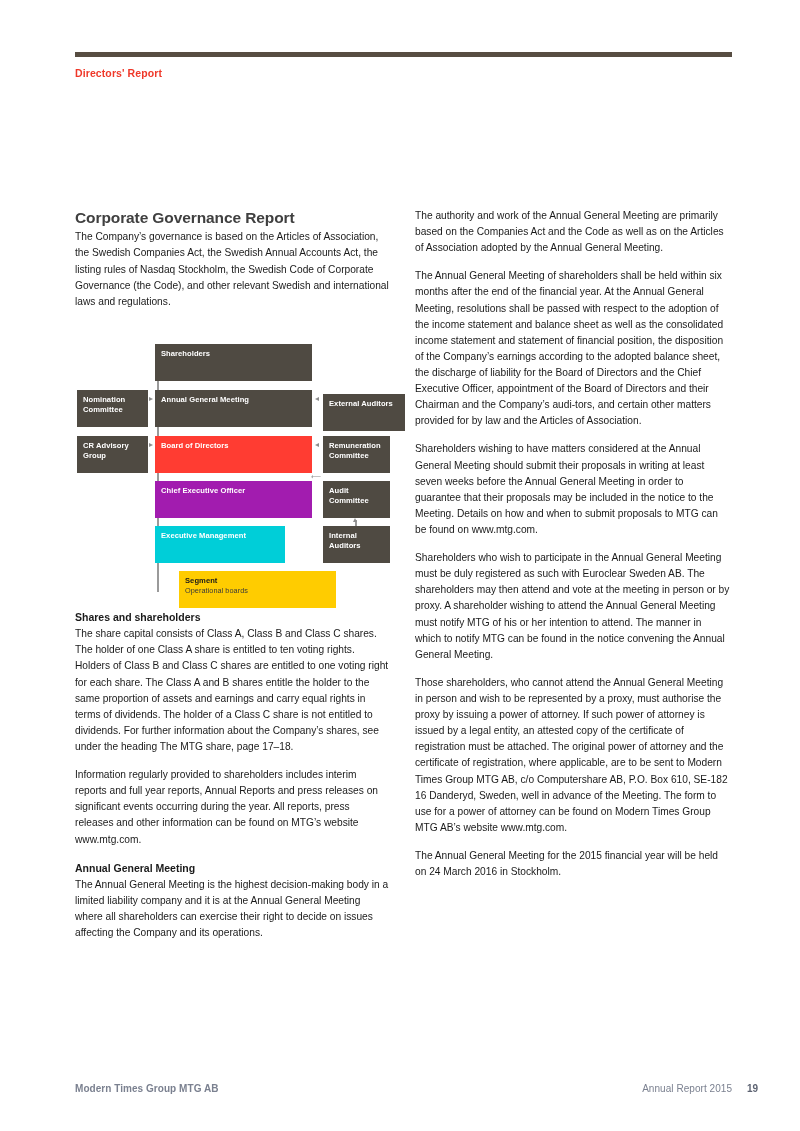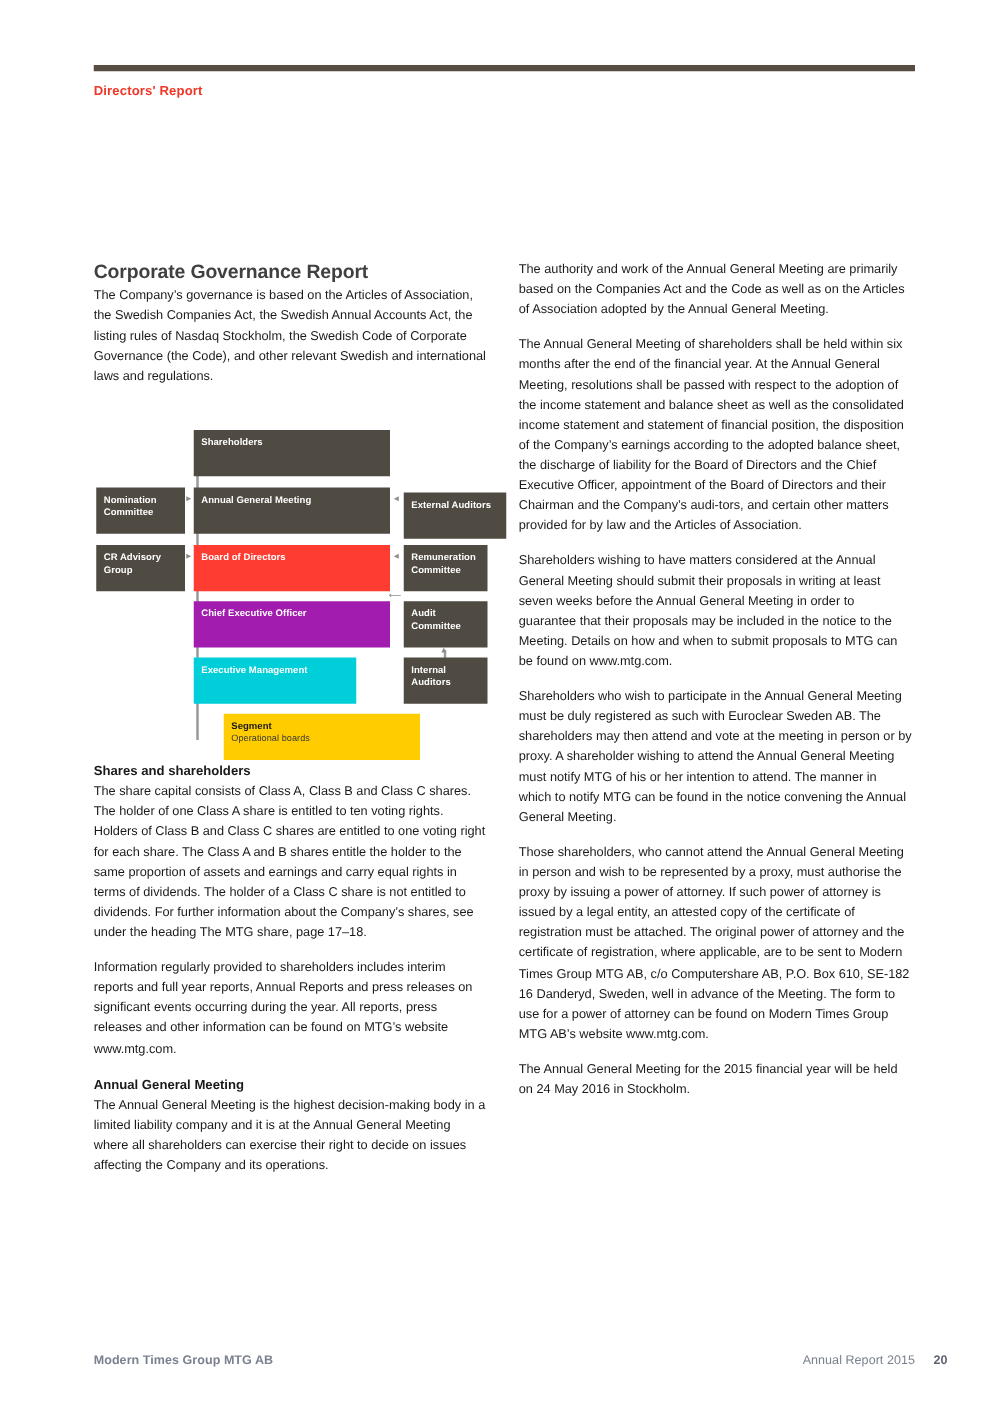--- a/index.html
+++ b/index.html
@@ -254,20 +254,20 @@
     <p class="body-text">The Annual General Meeting is the highest decision-making body in a limited liability company and it is at the Annual General Meeting where all shareholders can exercise their right to decide on issues affecting the Company and its operations.</p>
 
   </div>
 
   <div class="col col-right">
     <p class="body-text">The authority and work of the Annual General Meeting are primarily based on the Companies Act and the Code as well as on the Articles of Association adopted by the Annual General Meeting.</p>
     <p class="body-text">The Annual General Meeting of shareholders shall be held within six months after the end of the financial year. At the Annual General Meeting, resolutions shall be passed with respect to the adoption of the income statement and balance sheet as well as the consolidated income statement and statement of financial position, the disposition of the Company’s earnings according to the adopted balance sheet, the discharge of liability for the Board of Directors and the Chief Executive Officer, appointment of the Board of Directors and their Chairman and the Company’s audi-tors, and certain other matters provided for by law and the Articles of Association.</p>
     <p class="body-text">Shareholders wishing to have matters considered at the Annual General Meeting should submit their proposals in writing at least seven weeks before the Annual General Meeting in order to guarantee that their proposals may be included in the notice to the Meeting. Details on how and when to submit proposals to MTG can be found on www.mtg.com.</p>
     <p class="body-text">Shareholders who wish to participate in the Annual General Meeting must be duly registered as such with Euroclear Sweden AB. The shareholders may then attend and vote at the meeting in person or by proxy. A shareholder wishing to attend the Annual General Meeting must notify MTG of his or her intention to attend. The manner in which to notify MTG can be found in the notice convening the Annual General Meeting.</p>
     <p class="body-text">Those shareholders, who cannot attend the Annual General Meeting in person and wish to be represented by a proxy, must authorise the proxy by issuing a power of attorney. If such power of attorney is issued by a legal entity, an attested copy of the certificate of registration must be attached. The original power of attorney and the certificate of registration, where applicable, are to be sent to Modern Times Group MTG AB, c/o Computershare AB, P.O. Box 610, SE-182 16 Danderyd, Sweden, well in advance of the Meeting. The form to use for a power of attorney can be found on Modern Times Group MTG AB’s website www.mtg.com.</p>
-    <p class="body-text">The Annual General Meeting for the 2015 financial year will be held on 24 May 2016 in Stockholm.</p>
+    <p class="body-text">The Annual General Meeting for the 2015 financial year will be held on 24 March 2016 in Stockholm.</p>
   </div>
 
   <div class="footer-left">Modern Times Group MTG AB</div>
   <div class="footer-right">Annual Report 2015</div>
-  <div class="footer-page">20</div>
+  <div class="footer-page">19</div>
 
 </div>
 
 </body></html>

